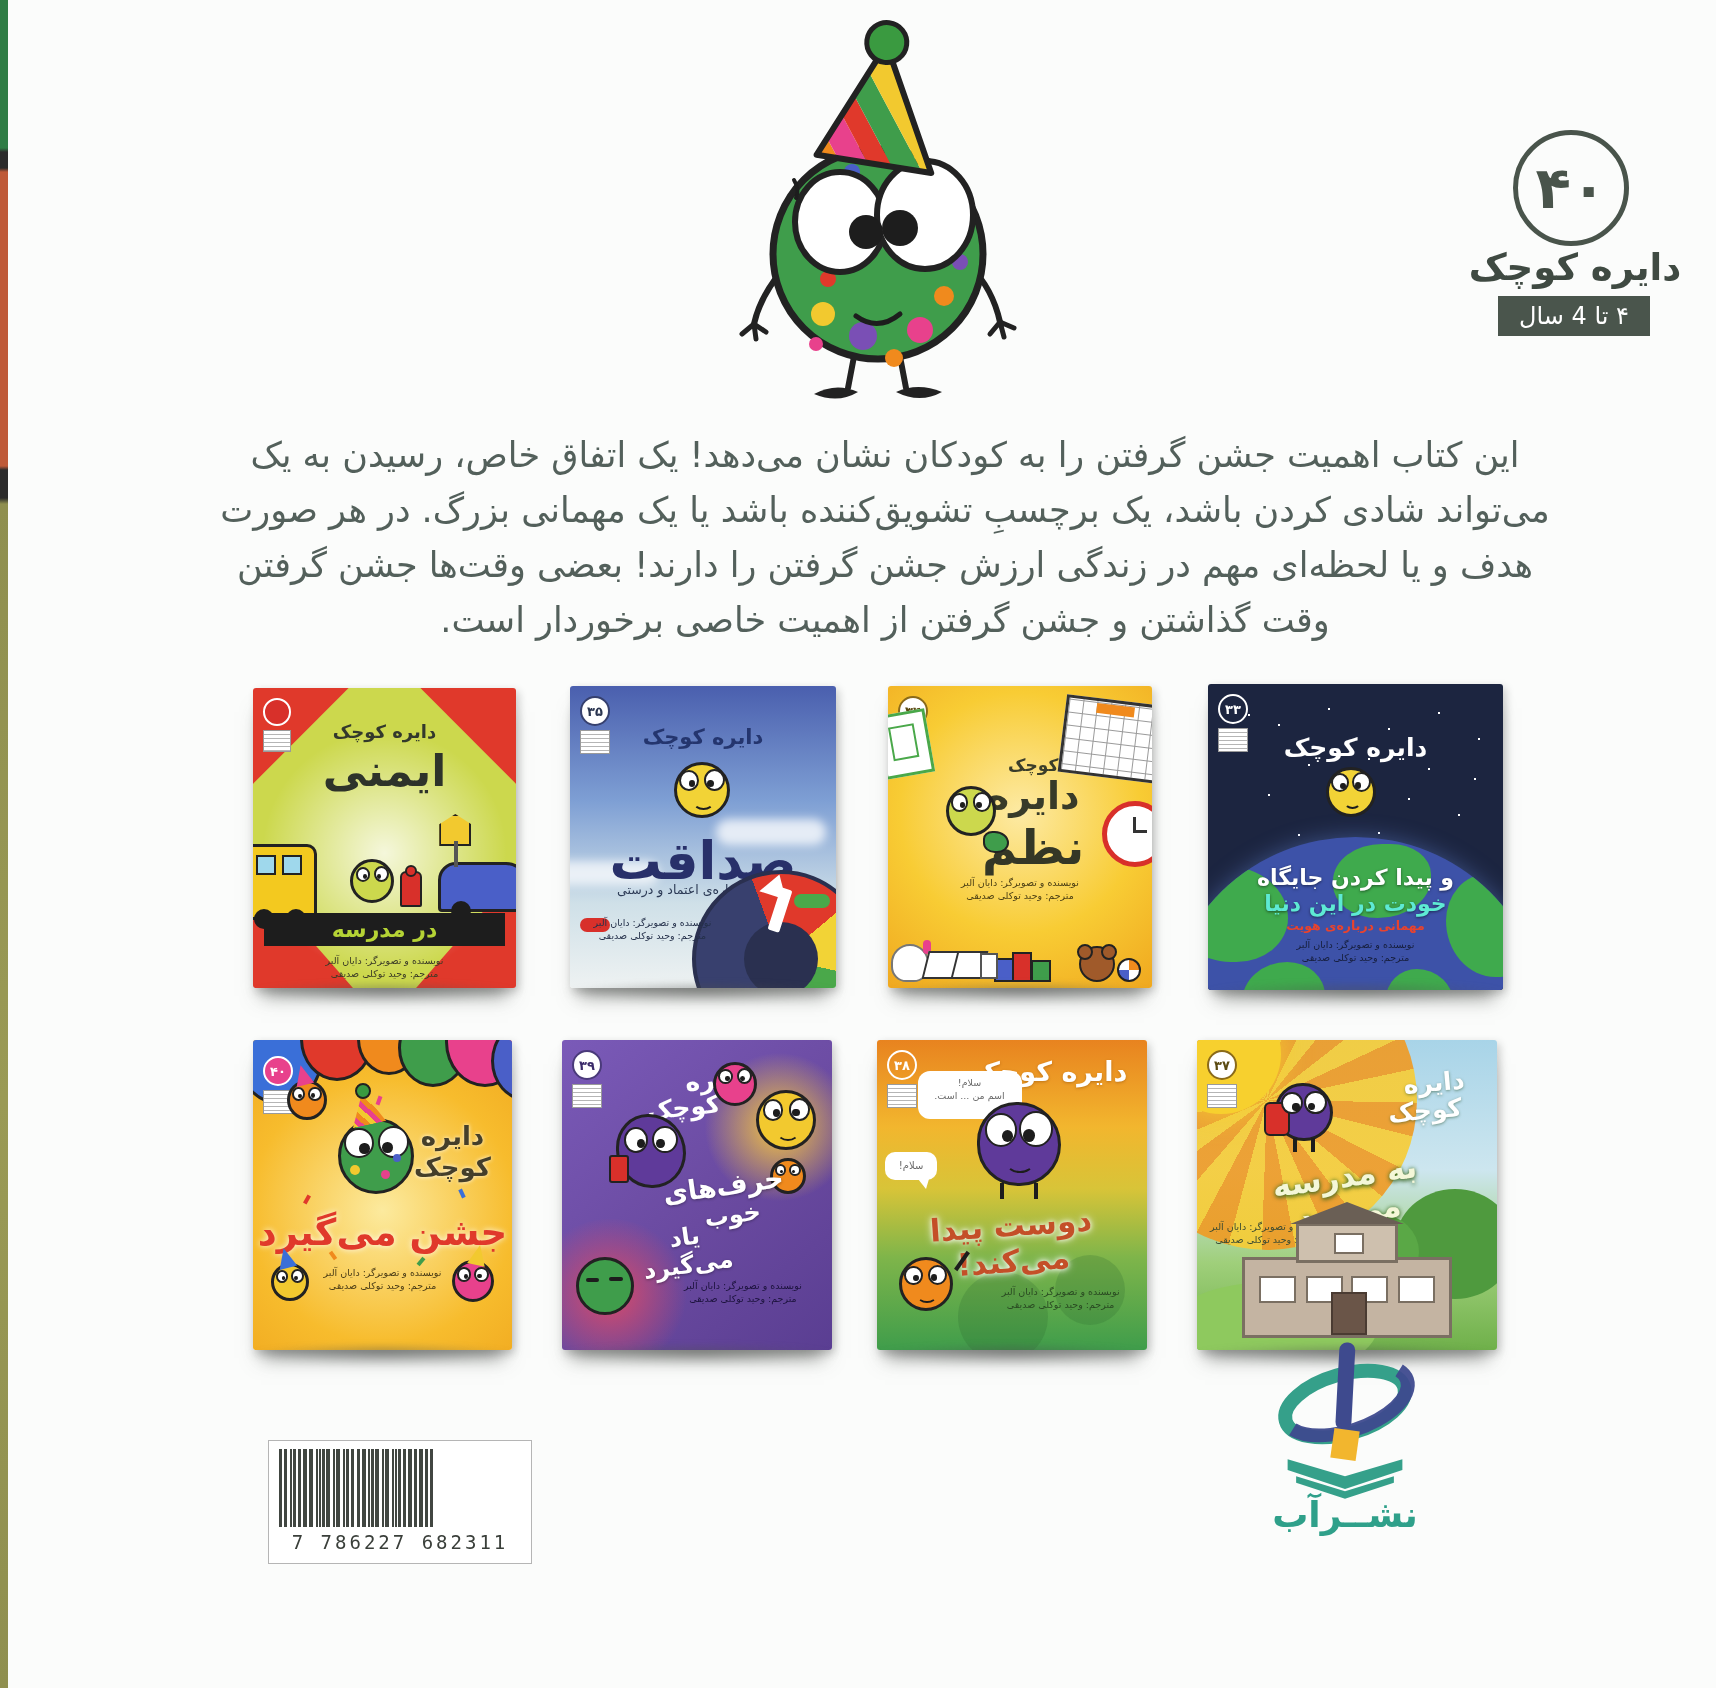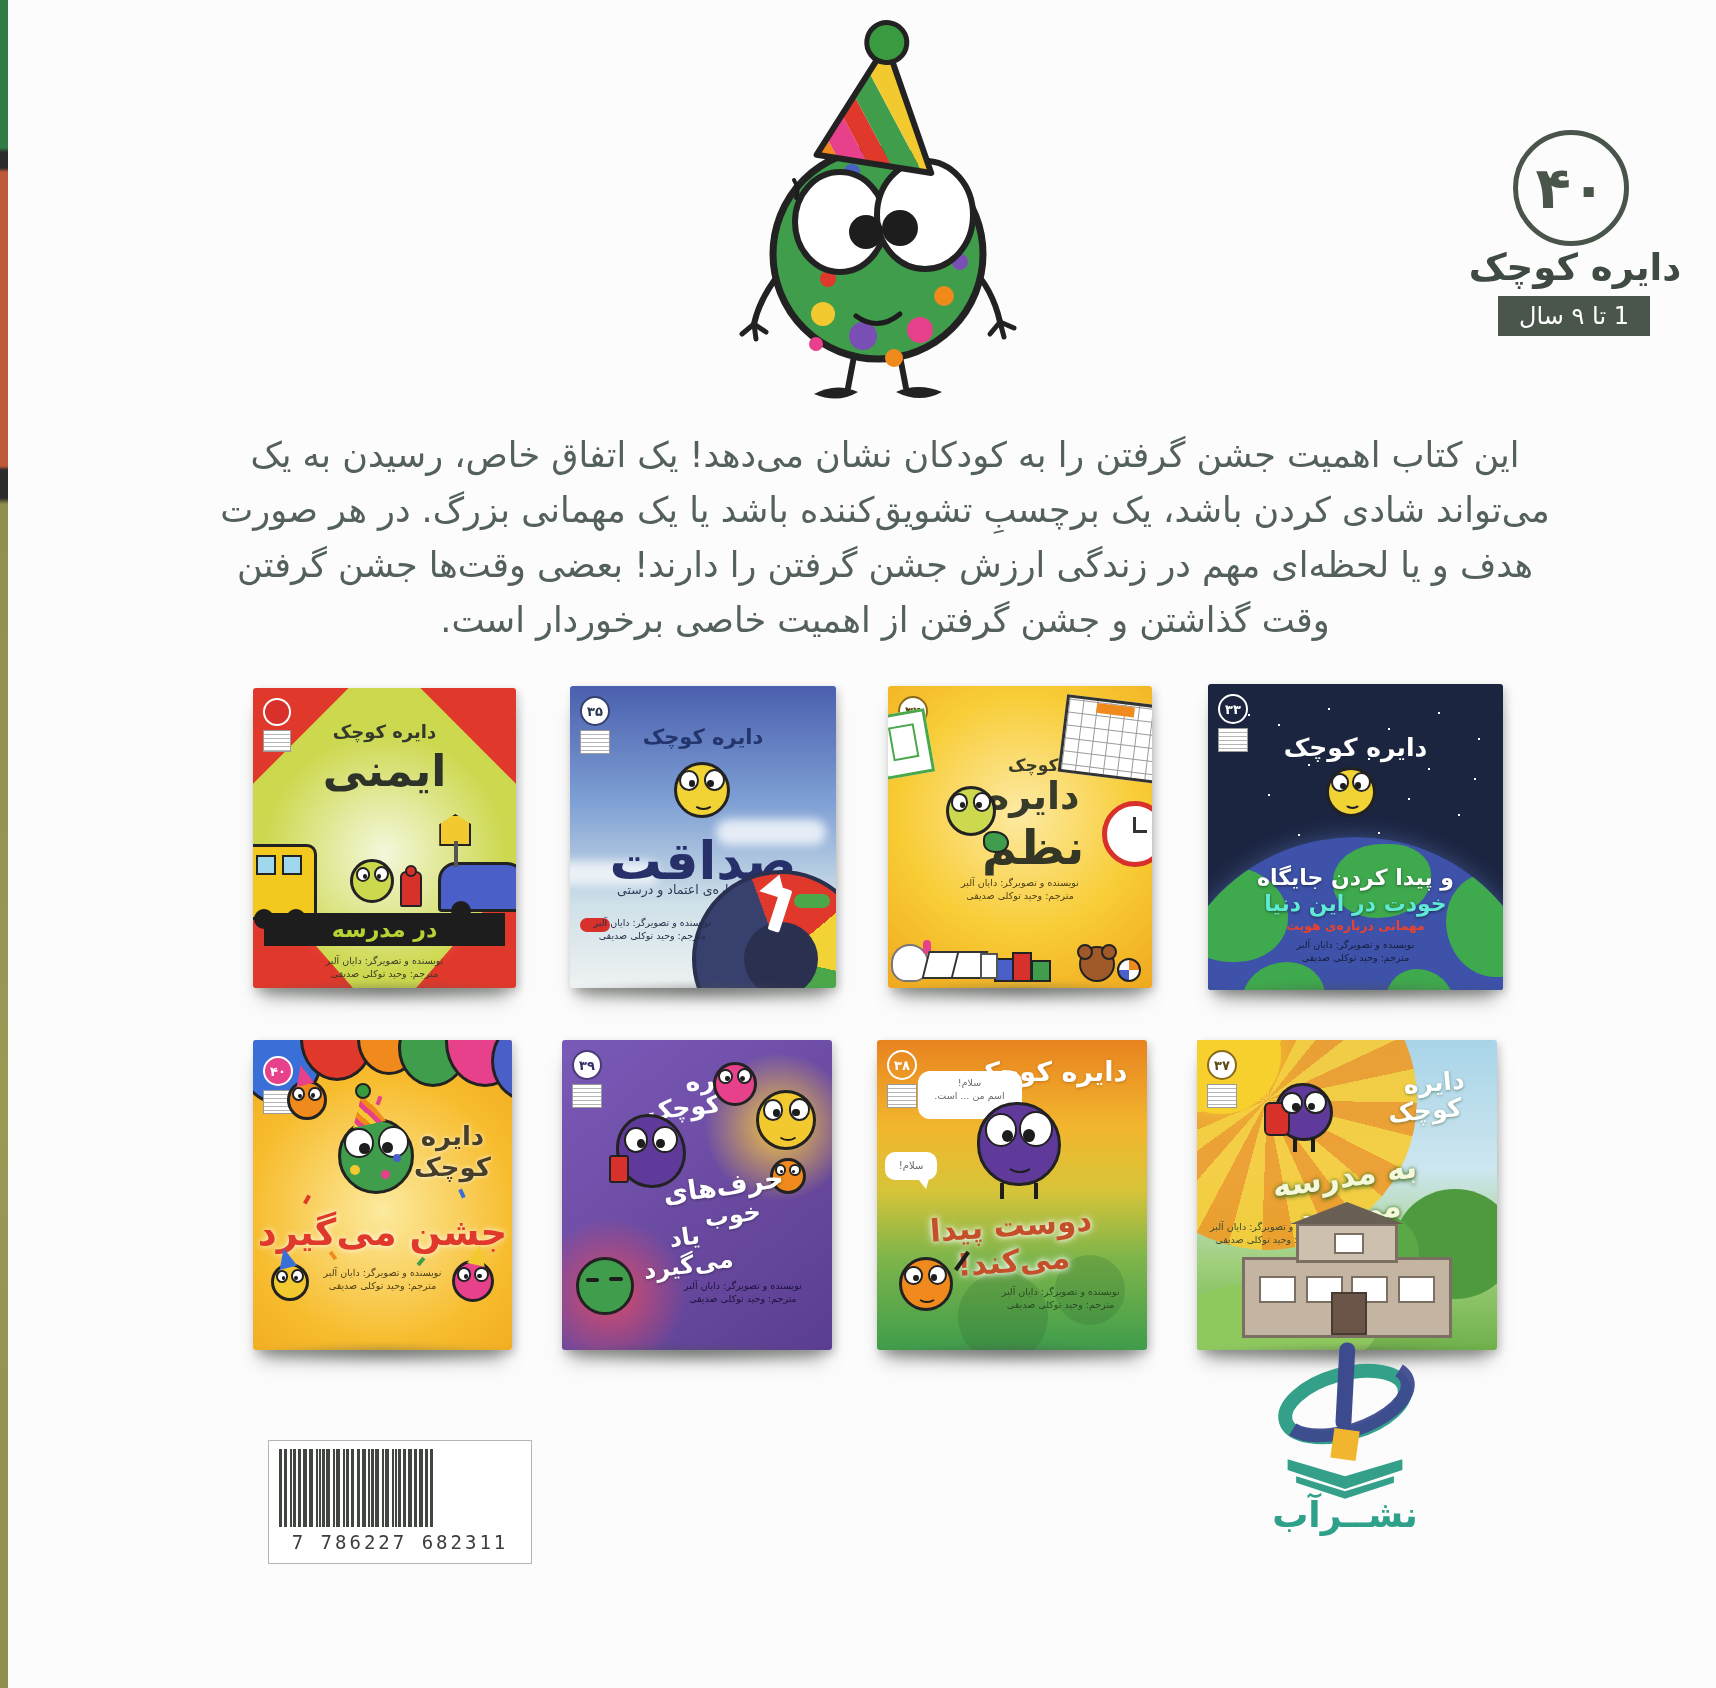--- a/index.html
+++ b/index.html
@@ -107,21 +107,21 @@
         <circle cx="150" cy="28" r="20" fill="#3a9a40" stroke="#222" stroke-width="5"></circle>
       </g>
     </svg>
   </div>
 
   <div class="num-circle">
     <span>۴۰</span>
   </div>
   <div class="series-name">دایره کوچک</div>
   <div class="age-badge">
-    <span>1 تا ۹ سال</span>
+    <span>۴ تا 4 سال</span>
   </div>
 
   <div class="desc">
     <div>این کتاب اهمیت جشن گرفتن را به کودکان نشان می‌دهد! یک اتفاق خاص، رسیدن به یک</div>
     <div>می‌تواند شادی کردن باشد، یک برچسبِ تشویق‌کننده باشد یا یک مهمانی بزرگ. در هر صورت</div>
     <div>هدف و یا لحظه‌ای مهم در زندگی ارزش جشن گرفتن را دارند! بعضی وقت‌ها جشن گرفتن</div>
     <div>وقت گذاشتن و جشن گرفتن از اهمیت خاصی برخوردار است.</div>
   </div>
 
   <div class="book" style="left:253px;top:688px;width:263px;height:300px;background:#e0392b;">

